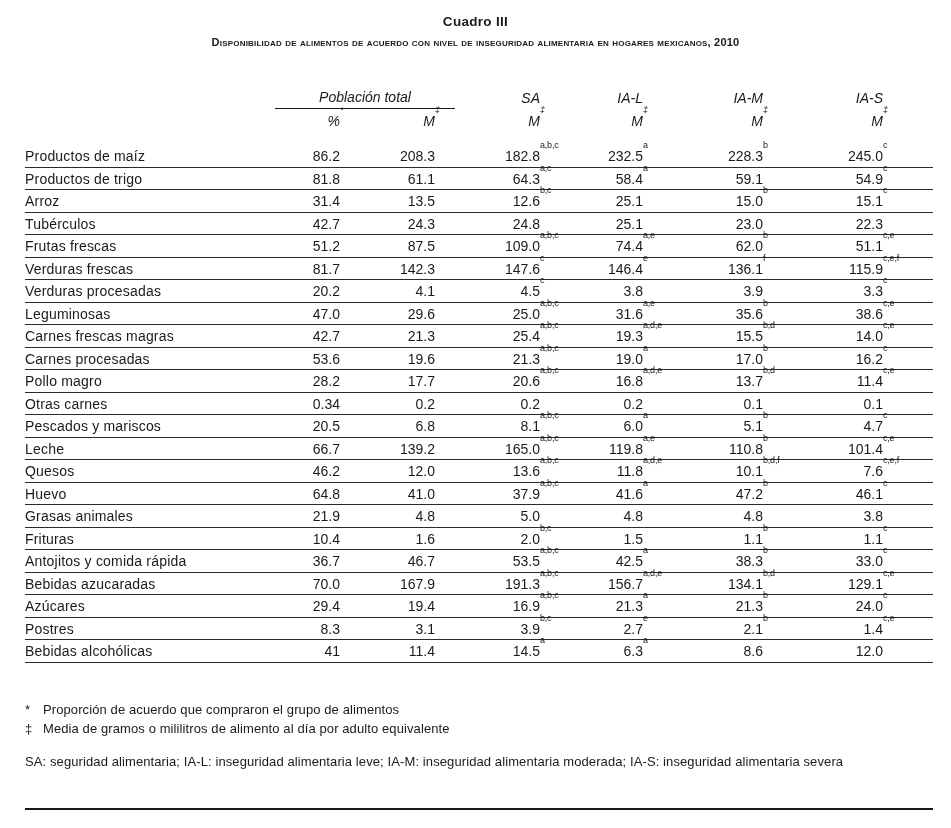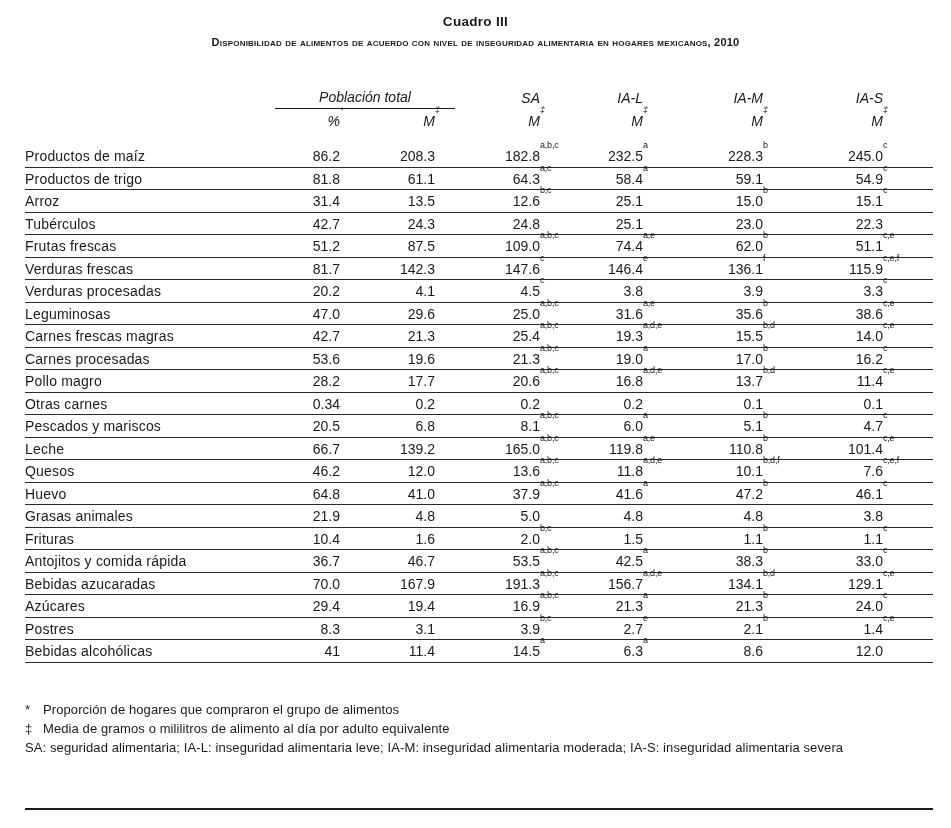--- a/index.html
+++ b/index.html
@@ -105,21 +105,21 @@
     top: 700px;
     width: 900px;
     font-size: 13px;
     line-height: 19px;
     letter-spacing: 0.1px;
   }
   .fn .mark {
     display: inline-block;
     width: 18px;
   }
-  .fn-block2 { margin-top: 0; }
+  .fn-block2 { margin-top: 14px; }
   .bottom-rule {
     position: absolute;
     left: 25px;
     top: 808px;
     width: 908px;
     border-top: 2px solid #1a1a1a;
   }
 </style>
 </head>
 <body>
@@ -390,21 +390,21 @@
           <td class="num"><span class="val">6.3<sup class="sp">a</sup></span></td>
           <td class="num"><span class="val">8.6</span></td>
           <td class="num"><span class="val">12.0</span></td>
           <td class="num"></td>
         </tr>
       </tbody>
   </table>
 
   <div class="footnotes">
     <div class="fn">
-      <span class="mark">*</span><span>Proporción de hogares que compraron el grupo de alimentos</span>
+      <span class="mark">*</span><span>Proporción de acuerdo que compraron el grupo de alimentos</span>
     </div>
     <div class="fn">
       <span class="mark">‡</span><span>Media de gramos o mililitros de alimento al día por adulto equivalente</span>
     </div>
     <div class="fn-block2">
       <div>SA: seguridad alimentaria; IA-L: inseguridad alimentaria leve; IA-M: inseguridad alimentaria moderada; IA-S: inseguridad alimentaria severa</div>
     </div>
   </div>
 
   <div class="bottom-rule"></div>

